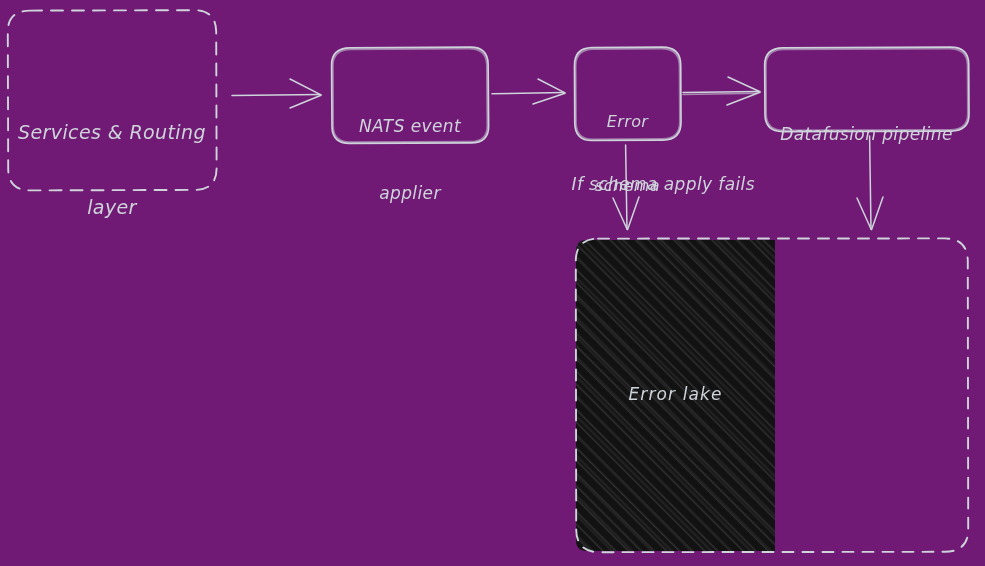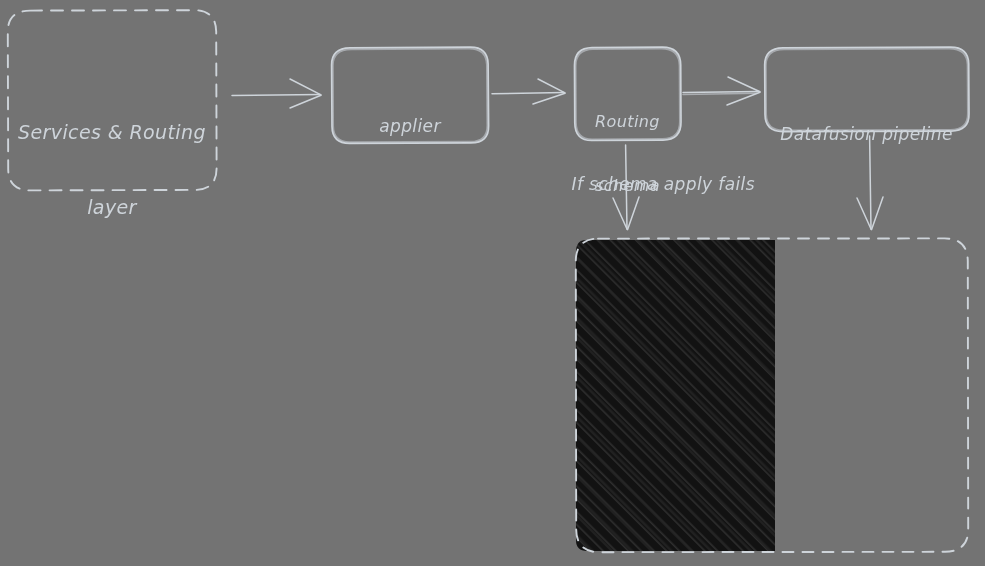--- a/index.html
+++ b/index.html
@@ -8,21 +8,21 @@
     padding: 0;
     background: #121212;
   }
   body {
     font-family: "DejaVu Sans", sans-serif;
   }
   #canvas {
     position: relative;
     width: 985px;
     height: 566px;
-    background: #737373;
+    background: #701a75;
     overflow: hidden;
   }
   #sketch {
     position: absolute;
     left: 0;
     top: 0;
     width: 985px;
     height: 566px;
   }
   .node-label {
@@ -155,29 +155,31 @@
       <path d="M 883 197 L 871.6 229.5"></path>
     </g>
   </svg>
 
   <div class="node-label" style="left:8px; top:70px; width:208px; font-size:19px;">
     <div>Services &amp; Routing</div>
     <div>layer</div>
   </div>
 
   <div class="node-label" style="left:332px; top:70px; width:156px; font-size:17px;">
+    <div>NATS event</div>
     <div>applier</div>
   </div>
 
   <div class="node-label" style="left:575px; top:69px; width:105px; font-size:16px;">
-    <div>Routing</div>
+    <div>Error</div>
     <div>schema</div>
   </div>
 
   <div class="node-label" style="left:765px; top:78px; width:203px; font-size:17px;">
     <div>Datafusion pipeline</div>
   </div>
 
   <div class="edge-label" style="left:505px; top:174px; width:250px; font-size:17px;">If schema apply fails</div>
 
+  <div class="lake-label" style="left:576px; top:384px; width:199px; font-size:17px;">Error lake</div>
 
 
 </div>
 
 </body></html>

